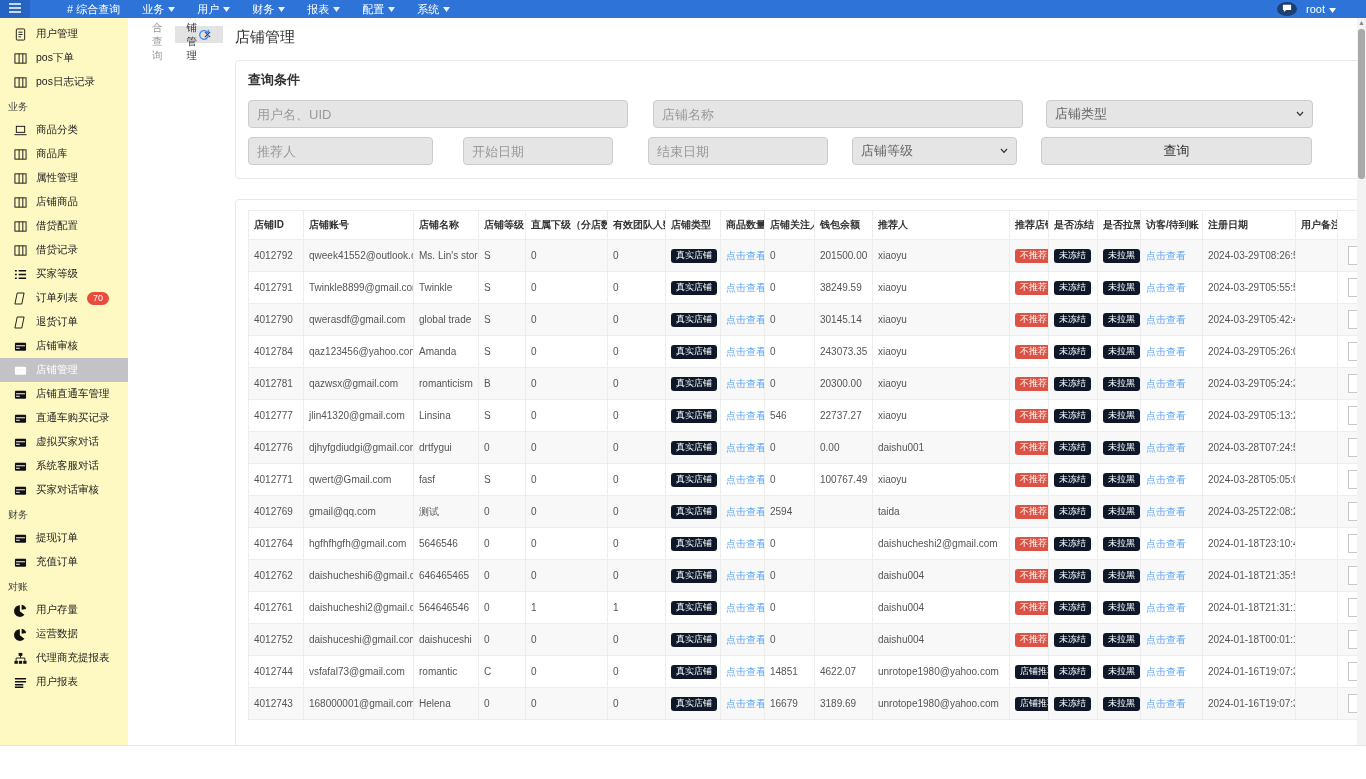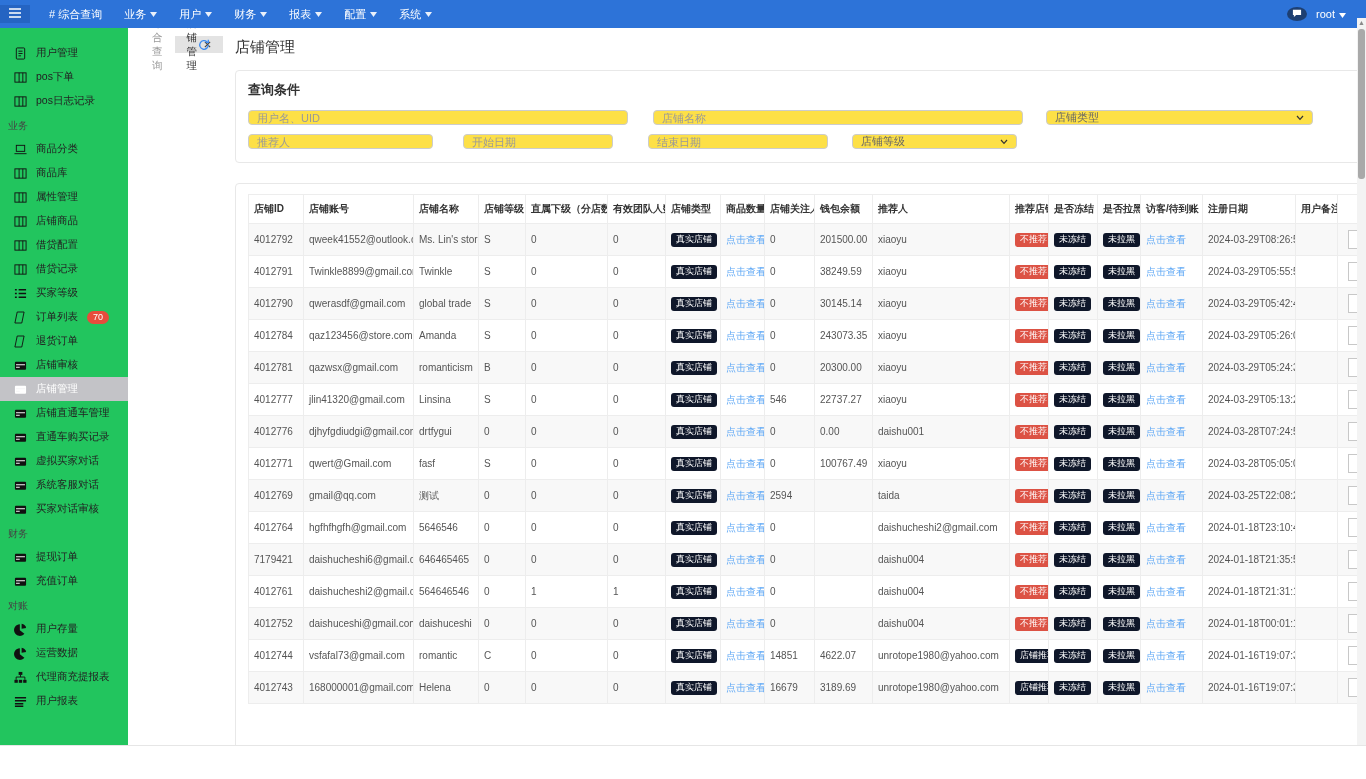--- a/index.html
+++ b/index.html
@@ -3,52 +3,52 @@
 <meta charset="utf-8">
 <style>
   * { box-sizing: border-box; margin: 0; padding: 0; }
   html, body { width: 1366px; height: 779px; }
   body {
     font-family: "Liberation Sans", sans-serif;
     background: #fff; overflow: hidden; position: relative;
     color: #333;
   }
   
-  .navbar { height: 28px; background: #2d73d8; display: flex; align-items: center; color: #fff; font-size: 11px; }
+  .navbar { height: 18px; background: #2d73d8; display: flex; align-items: center; color: #fff; font-size: 11px; gap: 18px; }
   .nav-burger { width: 30px; height: 18px; background: #2564c2; display: flex; align-items: center; justify-content: center; cursor: pointer; flex-shrink: 0; }
   .nav-menu { display: flex; align-items: center; margin-left: 8px; height: 18px; }
   .nav-item { padding: 0 11px; height: 18px; display: flex; align-items: center; gap: 4px; cursor: pointer; white-space: nowrap; }
   .nav-item .caret { display: flex; opacity: .9; margin-top: 1px; }
-  .nav-right { margin-left: auto; display: flex; align-items: center; gap: 9px; padding-right: 20px; }
+  .nav-right { margin-left: auto; display: flex; align-items: center; gap: 9px; padding-right: 30px; }
   .chat-bubble { width: 20px; height: 14px; background: #1d3f72; border-radius: 50%; display: flex; align-items: center; justify-content: center; cursor: pointer; }
   .nav-user { display: flex; align-items: center; gap: 4px; cursor: pointer; }
   
   .layout { display: flex; height: 727px; }
-  .sidebar { width: 128px; background: #22c55e; padding-top: 13px; flex-shrink: 0; overflow: hidden; }
+  .sidebar { width: 128px; background: #fef9c3; padding-top: 4px; flex-shrink: 0; overflow: hidden; }
   .sb-section { font-size: 10px; color: #444; padding: 6px 0 4px 8px; }
   .sb-item { height: 24px; display: flex; align-items: center; padding-left: 14px; gap: 9px; font-size: 10.5px; color: #222; cursor: pointer; white-space: nowrap; }
   .sb-item .icon { width: 13px; height: 13px; display: flex; align-items: center; color: #111; flex-shrink: 0; }
   .sb-item.active { background: #c3c3c7; color: #fff; }
   .sb-item.active .icon { color: #fff; }
   .sb-badge { background: #e74c3c; color: #fff; border-radius: 8px; padding: 1px 6px; font-size: 9px; line-height: 11px; }
   .main { flex: 1; display: flex; flex-direction: row; overflow: hidden; position: relative; }
   
   .tabbar { height: 17px; margin-top: 8px; display: flex; align-items: stretch; padding-left: 12px; position: relative; }
   .tab { font-size: 10.5px; display: flex; align-items: center; padding: 0 12px; color: #999; cursor: pointer; gap: 7px; }
   .tab.active { background: #e3e3e3; color: #333; }
   .tab .close { display: flex; color: #444; }
   .refresh-btn { position: absolute; right: 13px; top: 1px; color: #3c8af0; cursor: pointer; display: flex; }
   
   .content { padding: 8px 13px 0 12px; }
   .page-title { font-size: 15px; font-weight: 400; color: #333; margin: 2px 0 13px; }
   .panel { border: 1px solid #e8e8e8; border-radius: 4px; padding: 10px 12px; margin-bottom: 20px; background: #fff; }
   .panel-title { font-size: 13px; font-weight: bold; color: #333; margin-bottom: 11px; }
   .form-row { display: flex; margin-bottom: 9px; }
   .form-row:last-child { margin-bottom: 3px; }
-  .ctl { height: 15px; border: 1px solid #ccc; border-radius: 4px; font-size: 11px; padding: 0 8px; color: #333; background: #fde047; display: flex; align-items: center; }
+  .ctl { height: 28px; border: 1px solid #ccc; border-radius: 4px; font-size: 13px; padding: 0 8px; color: #333; background: #e5e5e5; display: flex; align-items: center; }
   input.ctl { font-family: "Liberation Sans", sans-serif; outline: none; }
   input.ctl::placeholder { color: #999; }
   .select { justify-content: space-between; color: #666; cursor: pointer; }
   .select .caret { color: #333; display: flex; }
   .btn-query { justify-content: center; cursor: pointer; color: #333; }
   .f-user { width: 380px; margin-right: 25px; }
   .f-shop { width: 370px; margin-right: 23px; }
   .f-type { width: 267px; }
   .f-ref { width: 185px; margin-right: 30px; }
   .f-start { width: 150px; margin-right: 35px; }
@@ -428,20 +428,21 @@
           <input class="ctl f-start" placeholder="开始日期" style="">
           <input class="ctl f-end" placeholder="结束日期" style="">
           <div class="ctl select f-level">
             <span>店铺等级</span>
             <span class="caret js-icon">
                 <svg width="8" height="6" viewBox="0 0 8 6">
                   <path d="M1 1l3 3.4L7 1" stroke="currentColor" stroke-width="1.2" fill="none"></path>
                 </svg>
               </span>
           </div>
+          <div class="ctl btn-query f-query">查询</div>
         </div>
       </section>
 
       <section class="panel results-panel">
         <table class="grid">
           <colgroup id="grid-cols">
               <col style="width: 55px;">
               <col style="width: 110px;">
               <col style="width: 65px;">
               <col style="width: 47px;">
@@ -559,21 +560,21 @@
                     <span class="op-label">操作</span>
                     <span class="op-caret">
                       <span class="icon "><svg width="7" height="5" viewBox="0 0 7 5">
                           <path d="M0 0h7L3.5 5z" fill="currentColor"></path>
                         </svg></span>
                     </span>
                   </span></td>
               </tr>
               <tr>
                 <td>4012784</td>
-                <td>qaz123456@store.com</td>
+                <td>qaz123456@yahoo.com</td>
                 <td>Amanda</td>
                 <td>S</td>
                 <td>0</td>
                 <td>0</td>
                 <td><span class="badge badge-green">真实店铺</span></td>
                 <td><span class="cell-link">点击查看</span></td>
                 <td>0</td>
                 <td>243073.35</td>
                 <td>xiaoyu</td>
                 <td><span class="badge badge-red">不推荐</span></td>
@@ -747,21 +748,21 @@
                 <td class="op-cell"><span class="opbtn">
                     <span class="op-label">操作</span>
                     <span class="op-caret">
                       <span class="icon "><svg width="7" height="5" viewBox="0 0 7 5">
                           <path d="M0 0h7L3.5 5z" fill="currentColor"></path>
                         </svg></span>
                     </span>
                   </span></td>
               </tr>
               <tr>
-                <td>7179421</td>
+                <td>4012762</td>
                 <td>daishucheshi6@gmail.com</td>
                 <td>646465465</td>
                 <td>0</td>
                 <td>0</td>
                 <td>0</td>
                 <td><span class="badge badge-green">真实店铺</span></td>
                 <td><span class="cell-link">点击查看</span></td>
                 <td>0</td>
                 <td></td>
                 <td>daishu004</td>

